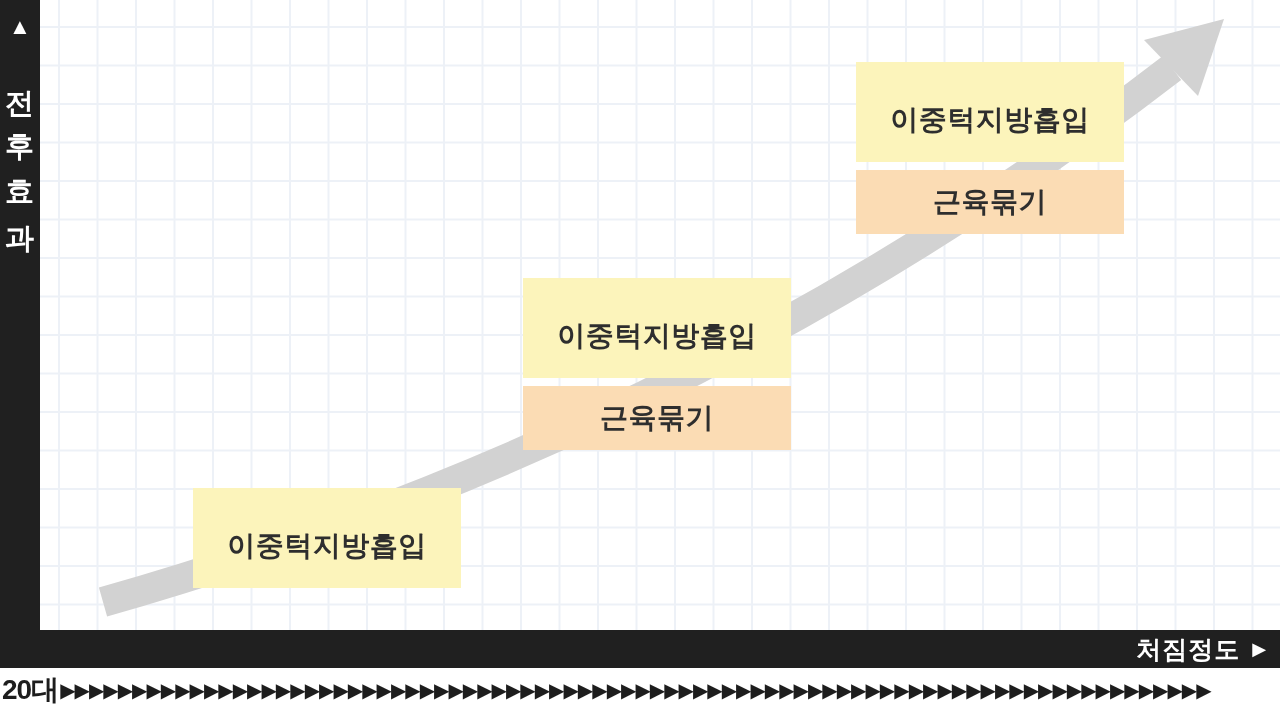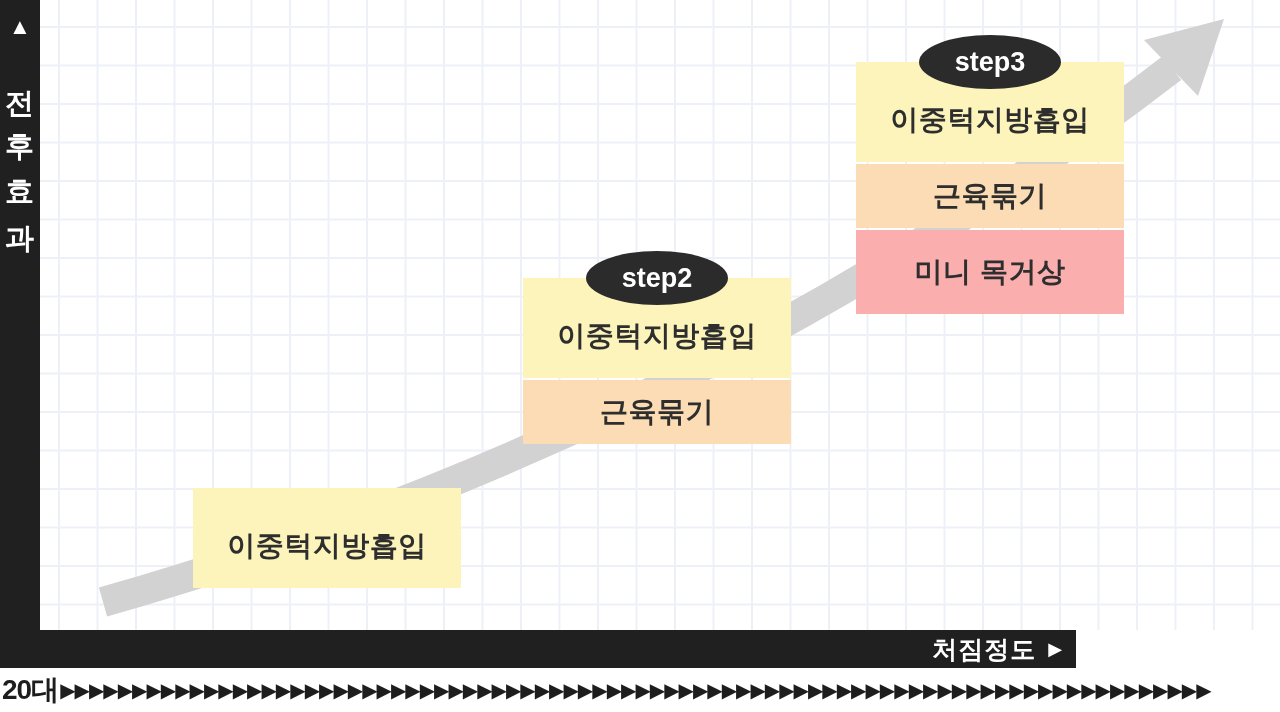--- a/index.html
+++ b/index.html
@@ -33,21 +33,21 @@
     display: flex; flex-direction: column; align-items: center;
     color: #ffffff;
   }
   .y-arrow { font-size: 22px; margin-top: 16px; line-height: 1; }
   .y-label {
     margin-top: 30px;
     writing-mode: vertical-rl; text-orientation: upright;
     font-size: 29px; font-weight: 700; letter-spacing: 16px; line-height: 40px;
   }
   .x-axis-bar {
-    position: absolute; left: 0; top: 630px; width: 1076px; height: 38px;
+    position: absolute; left: 0; top: 630px; width: 1280px; height: 38px;
     background: var(--bar, #202020); z-index: 4;
     display: flex; align-items: center; justify-content: flex-end;
     color: #ffffff; padding-right: 14px;
   }
   .x-label { font-size: 25px; font-weight: 700; letter-spacing: 1px; }
   .x-arrow { font-size: 18px; margin-left: 12px; line-height: 1; }
 
   
   .age-scale {
     position: absolute; left: 0; top: 668px; width: 1280px; height: 44px;
@@ -70,21 +70,21 @@
   .step-badge {
     position: absolute; left: 50%; top: 0; transform: translate(-50%, -50%);
     width: 142px; height: 54px; border-radius: 50%;
     background: var(--badge, #2b2b2b); color: #ffffff;
     display: flex; align-items: center; justify-content: center;
     font-size: 27px; font-weight: 700; z-index: 3;
   }
   .box {
     display: flex; align-items: center; justify-content: center;
     font-size: 28px; font-weight: 700; color: var(--text, #2e2e2e);
-    margin-bottom: 2px; letter-spacing: 0.5px;
+    margin-bottom: 8px; letter-spacing: 0.5px;
   }
   .box-yellow { height: 100px; background: var(--yellow, #fcf4bb); padding-top: 16px; }
   .box-orange { height: 64px;  background: var(--orange, #fbdcb4); }
   .box-pink   { height: 84px;  background: var(--pink,   #faaeae); }
 </style>
 </head>
 <body>
 
 <div class="stage">
 
@@ -93,30 +93,27 @@
   <svg class="arrow-svg" width="1280" height="712" viewBox="0 0 1280 712" aria-hidden="true">
     <path d="M 103 602 Q 700 432 1172 68" fill="none" stroke="#d2d2d2" stroke-width="30"></path>
     <polygon points="1224,19 1198,96 1144,40" fill="#d2d2d2"></polygon>
   </svg>
 
   <div class="step-group step-group-1">
     <div class="box box-yellow">이중턱지방흡입</div>
   </div>
 
   <div class="step-group step-group-2">
-    <div class="step-badge">step2</div>
     <div class="box box-yellow">이중턱지방흡입</div>
     <div class="box box-orange">근육묶기</div>
   </div>
 
   <div class="step-group step-group-3">
-    <div class="step-badge">step3</div>
     <div class="box box-yellow">이중턱지방흡입</div>
     <div class="box box-orange">근육묶기</div>
-    <div class="box box-pink">미니 목거상</div>
   </div>
 
   <div class="y-axis-bar">
     <span class="y-arrow">▲</span>
     <span class="y-label">전후효과</span>
   </div>
 
   <div class="x-axis-bar">
     <span class="x-label">처짐정도</span>
     <span class="x-arrow">▶</span>

